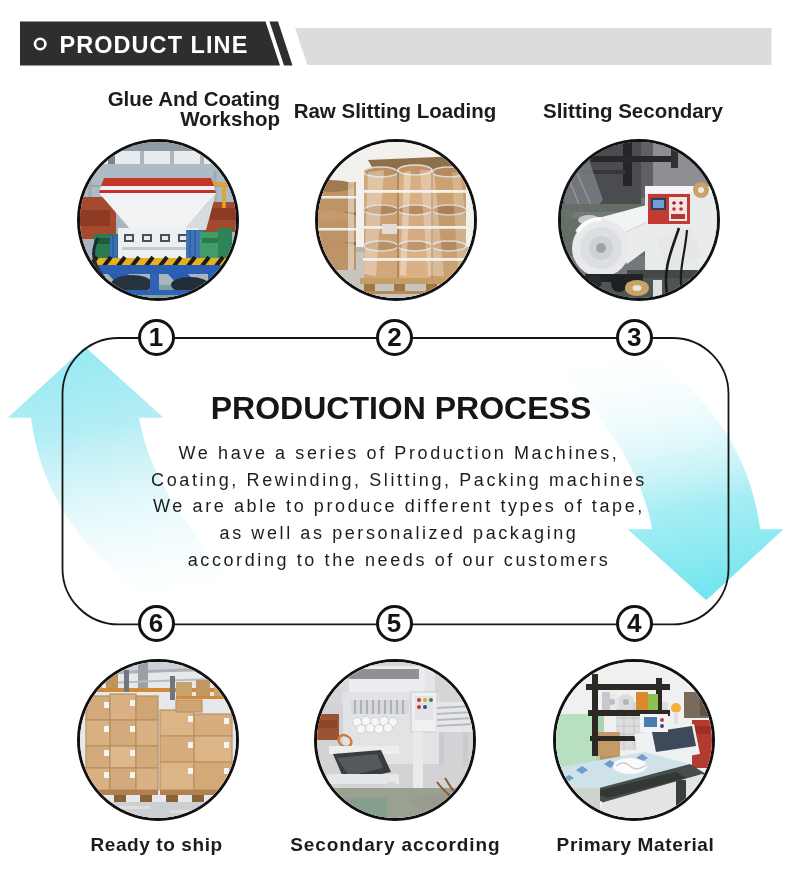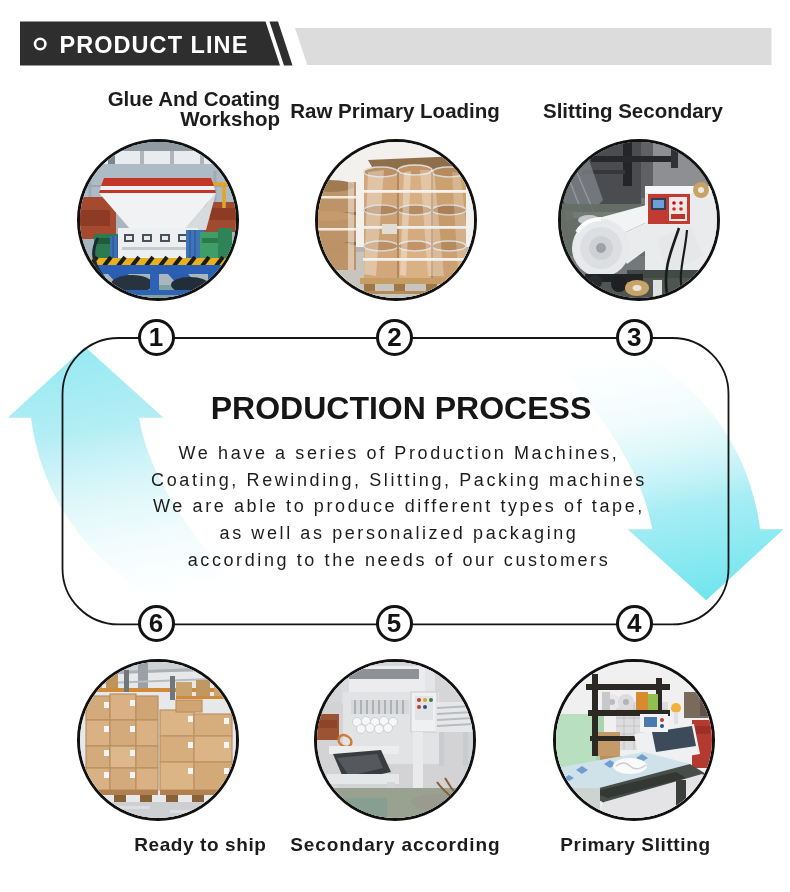--- a/index.html
+++ b/index.html
@@ -21,21 +21,21 @@
 
 <svg class="abs" style="left:0;top:0" width="790" height="70" viewBox="0 0 790 70">
   <polygon points="295,28 771.5,28 771.5,65 307.3,65" fill="#dcdcdc"></polygon>
   <polygon points="20,21.5 265.5,21.5 280,65.5 20,65.5" fill="#2e2e2e"></polygon>
   <polygon points="269.5,21.5 278,21.5 292.5,65.5 284,65.5" fill="#2e2e2e"></polygon>
   <circle cx="40.2" cy="44" r="5.2" fill="none" stroke="#fff" stroke-width="2.6"></circle>
   <text x="59.5" y="52.8" font-family="Liberation Sans" font-size="23.5" font-weight="bold" fill="#fff" letter-spacing="1.05">PRODUCT LINE</text>
 </svg>
 
 <div class="lbl" style="left:60px;top:89px;width:220px;text-align:right;">Glue And Coating<br>Workshop</div>
-<div class="lbl" style="left:285px;top:101px;width:220px;">Raw Primary Loading</div>
+<div class="lbl" style="left:285px;top:101px;width:220px;">Raw Slitting Loading</div>
 <div class="lbl" style="left:523px;top:101px;width:220px;">Slitting Secondary</div>
 
 <svg class="abs" style="left:0;top:330px" width="790" height="310" viewBox="0 0 790 310">
   <defs>
     <linearGradient id="lg-left" gradientUnits="userSpaceOnUse" x1="85" y1="17" x2="135" y2="285">
       <stop offset="0" stop-color="#93e9f2" stop-opacity="0.98"></stop>
       <stop offset="0.3" stop-color="#a9ebf3" stop-opacity="0.88"></stop>
       <stop offset="0.62" stop-color="#cdf3f7" stop-opacity="0.5"></stop>
       <stop offset="0.88" stop-color="#e8fafc" stop-opacity="0.18"></stop>
       <stop offset="1" stop-color="#ffffff" stop-opacity="0"></stop>
@@ -485,15 +485,15 @@
 
  <polygon points="28,130 134,102 150,112 50,142" fill="#474d49"></polygon>
  <polygon points="36,130 120,110 130,116 52,136" fill="#333834"></polygon>
 
  <polygon points="48,140 146,112 156,118 156,156 40,156" fill="#e4e4e6"></polygon>
  <rect x="0" y="126" width="44" height="30" fill="#cdd4cf"></rect>
  <rect x="120" y="118" width="10" height="30" fill="#3a3f3b"></rect>
 </svg>
   </div>
 
-<div class="lblb" style="left:46.6px;top:834px;width:220px;letter-spacing:0.6px;text-align:right;">Ready to ship</div>
+<div class="lblb" style="left:46.6px;top:834px;width:220px;letter-spacing:0.6px;">Ready to ship</div>
 <div class="lblb" style="left:285.3px;top:834px;width:220px;letter-spacing:0.9px;">Secondary according</div>
-<div class="lblb" style="left:525.5px;top:834px;width:220px;letter-spacing:0.62px;">Primary Slitting</div>
+<div class="lblb" style="left:525.5px;top:834px;width:220px;letter-spacing:0.62px;">Primary Material</div>
 
 </body></html>

